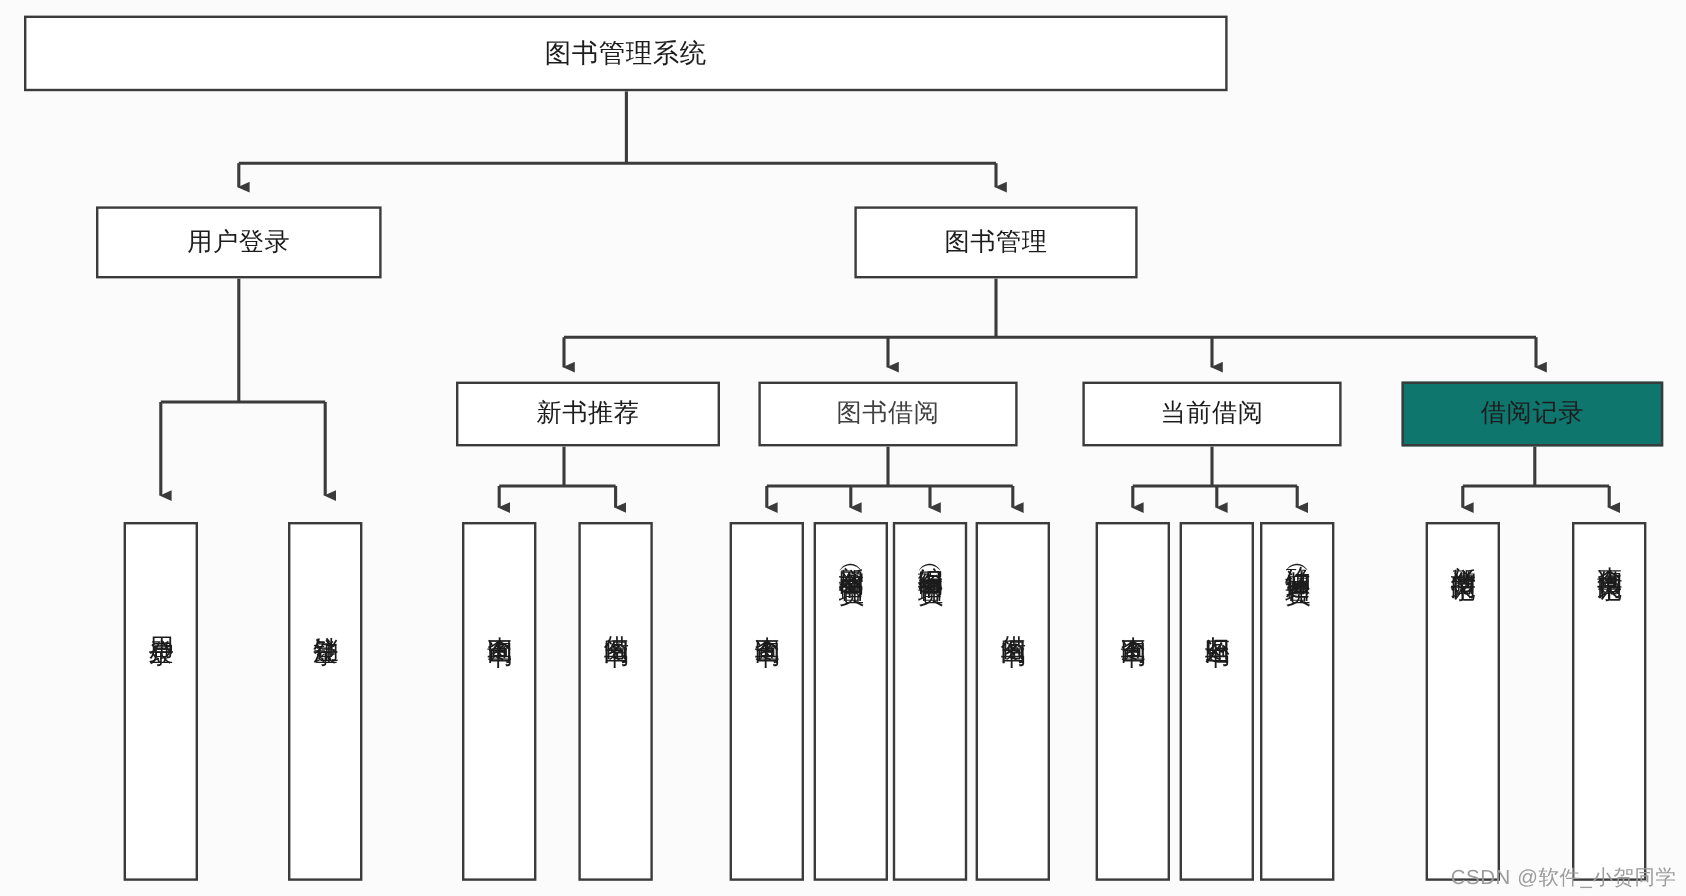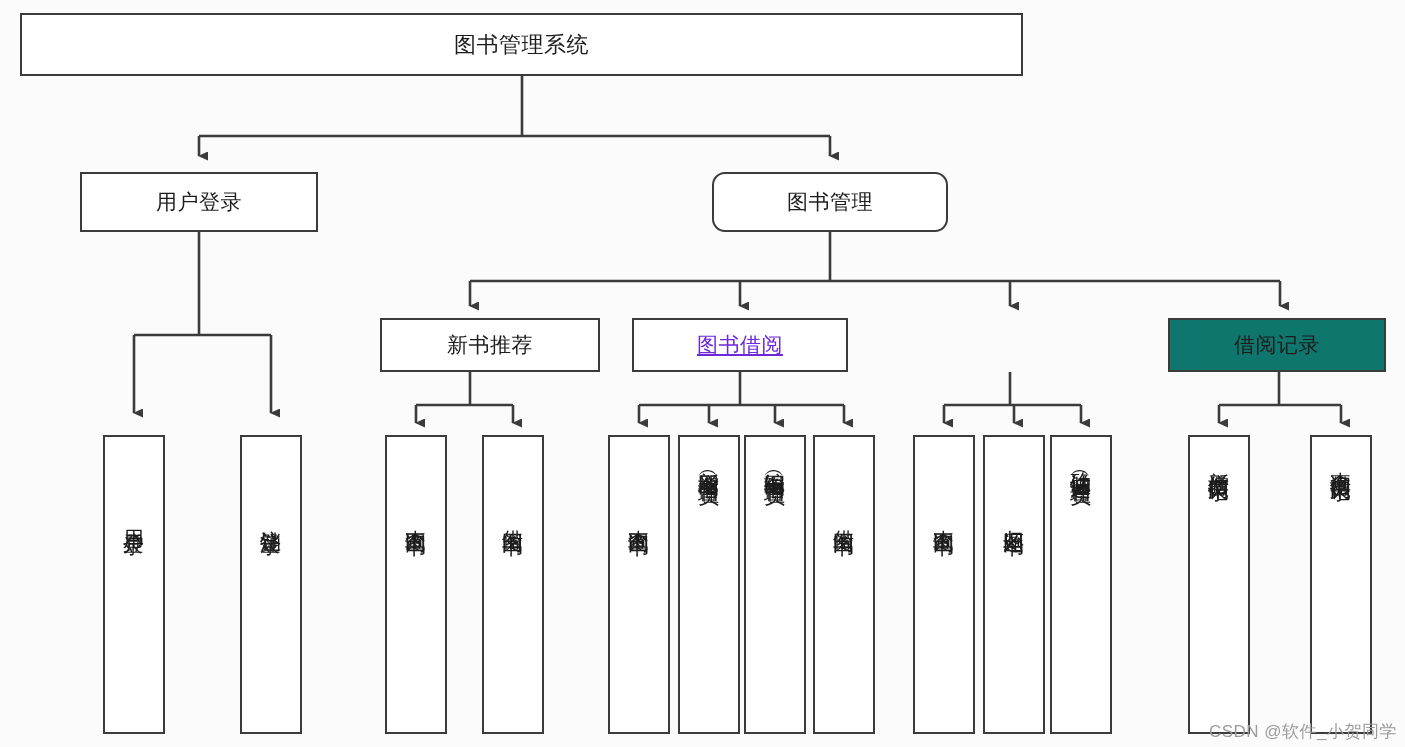--- a/index.html
+++ b/index.html
@@ -126,32 +126,35 @@
   </svg>
 
   <div class="node root horizontal" id="node-root" style="left: 20px; top: 13px; width: 1003px; height: 63px; background: rgb(255, 255, 255); border-color: rgb(59, 59, 59); color: rgb(28, 28, 28);">
     <span class="label">图书管理系统</span>
   </div>
 
   <div class="node horizontal" id="node-login" style="left: 80px; top: 172px; width: 238px; height: 60px; background: rgb(255, 255, 255); border-color: rgb(59, 59, 59); color: rgb(28, 28, 28);">
     <span class="label">用户登录</span>
   </div>
 
-  <div class="node horizontal" id="node-bookmgmt" style="left: 712px; top: 172px; width: 236px; height: 60px; background: rgb(255, 255, 255); border-color: rgb(59, 59, 59); color: rgb(28, 28, 28); border-radius: 13px;">
+  <div class="node horizontal" id="node-bookmgmt" style="left: 712px; top: 172px; width: 236px; height: 60px; background: rgb(255, 255, 255); border-color: rgb(59, 59, 59); color: rgb(28, 28, 28);">
     <span class="label">图书管理</span>
   </div>
 
   <div class="node horizontal" id="node-newbook" style="left: 360px; top: 318px; width: 220px; height: 54px; background: rgb(255, 255, 255); border-color: rgb(59, 59, 59); color: rgb(28, 28, 28); margin-left: 20px;">
     <span class="label">新书推荐</span>
   </div>
 
-  <div class="node horizontal" id="node-borrow" style="left: 632px; top: 318px; width: 216px; height: 54px; background: rgb(255, 255, 255); border-color: rgb(59, 59, 59); color: #6d28d9; text-decoration: underline;">
+  <div class="node horizontal" id="node-borrow" style="left: 632px; top: 318px; width: 216px; height: 54px; background: rgb(255, 255, 255); border-color: rgb(59, 59, 59); color: #404040;">
     <span class="label">图书借阅</span>
   </div>
 
+  <div class="node horizontal" id="node-current" style="left: 902px; top: 318px; width: 216px; height: 54px; background: rgb(255, 255, 255); border-color: rgb(59, 59, 59); color: rgb(28, 28, 28);">
+    <span class="label">当前借阅</span>
+  </div>
 
   <div class="node horizontal" id="node-records" style="left: 1168px; top: 318px; width: 218px; height: 54px; background: #0f766e; border-color: rgb(59, 59, 59); color: rgb(28, 28, 28);">
     <span class="label">借阅记录</span>
   </div>
 
   <div class="node vertical mid" id="node-l1" style="left: 103px; top: 435px; width: 62px; height: 299px; background: rgb(255, 255, 255); border-color: rgb(59, 59, 59); color: rgb(28, 28, 28);">
     <span class="label">用户登录</span>
   </div>
   <div class="node vertical mid" id="node-l2" style="left: 240px; top: 435px; width: 62px; height: 299px; background: rgb(255, 255, 255); border-color: rgb(59, 59, 59); color: rgb(28, 28, 28);">
     <span class="label">注销登录</span>

